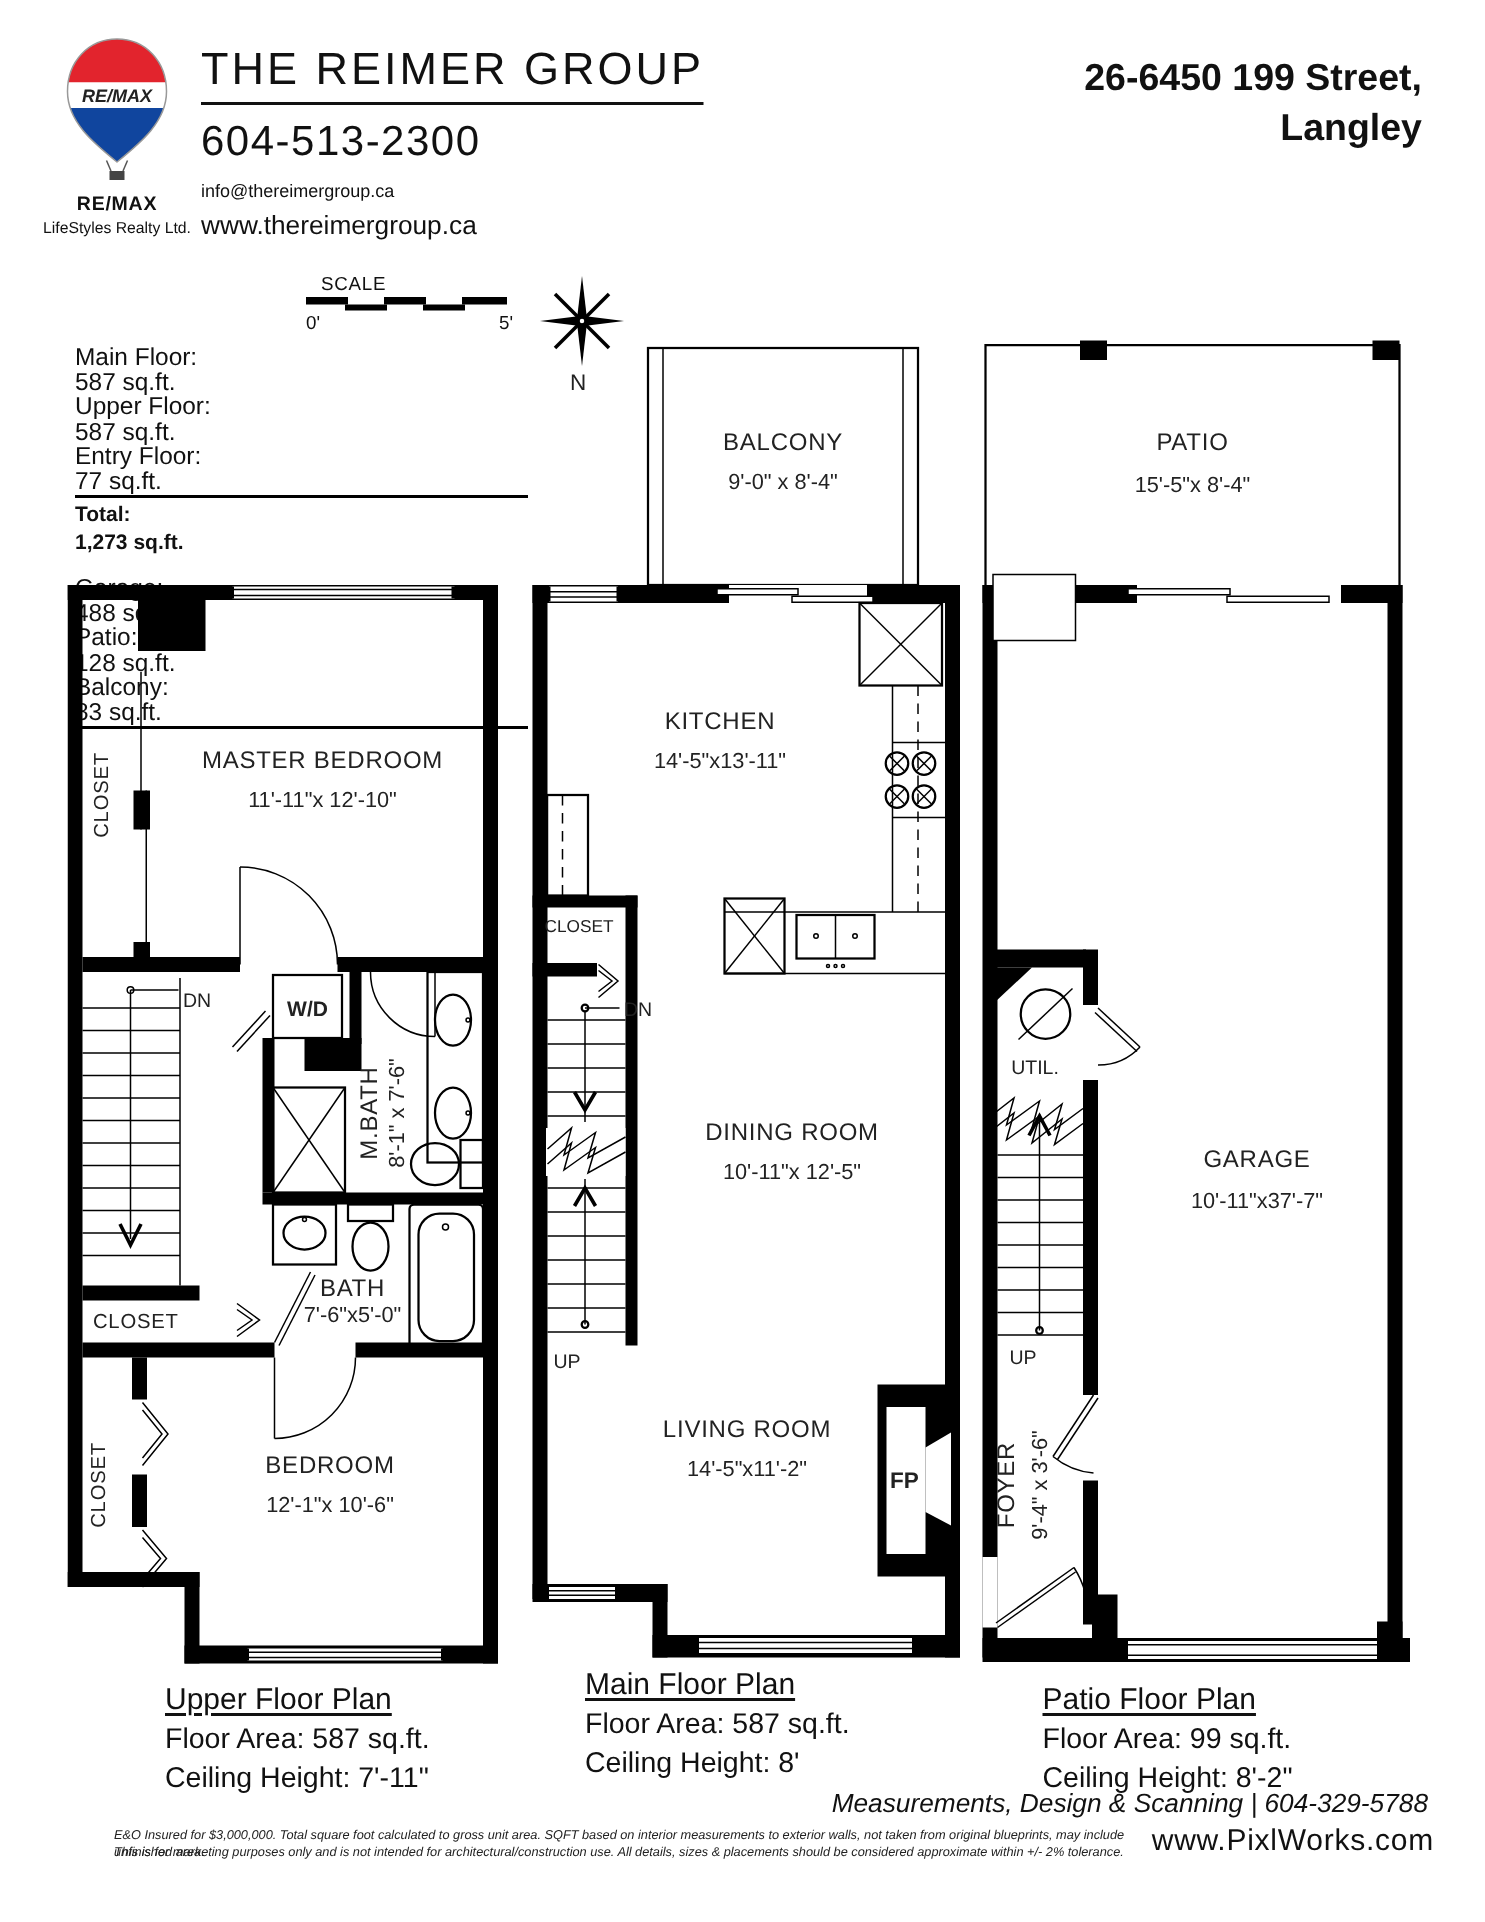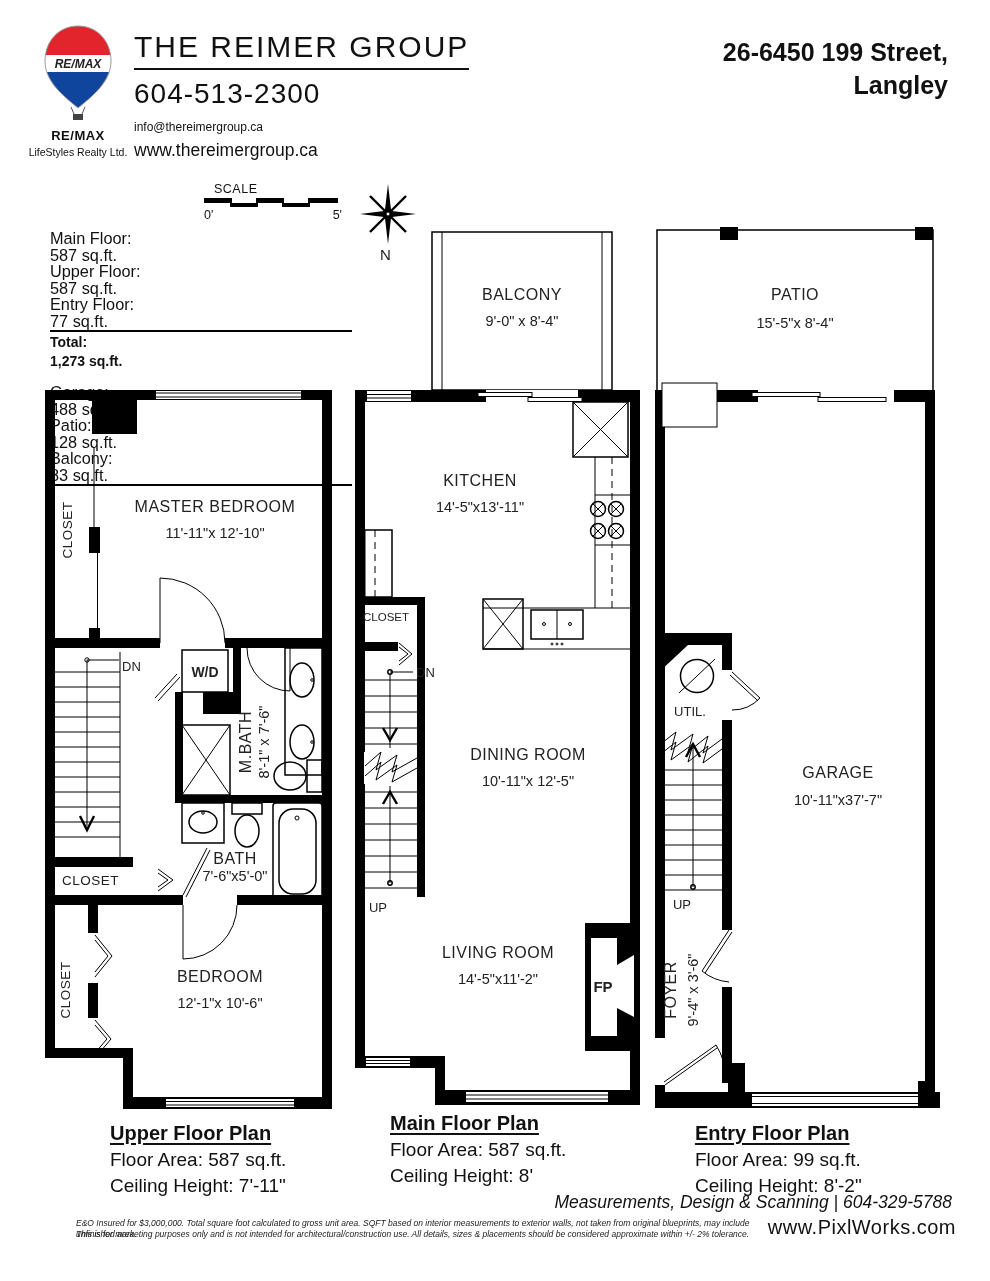--- a/index.html
+++ b/index.html
@@ -18,21 +18,21 @@
   
   .scale-label{font-size:12.5px;margin-left:10px;letter-spacing:.5px;}
   .scale-track{position:relative;height:9px;width:134px;margin-top:2px;}
   .sseg{position:absolute;height:4.5px;background:#000;}
   .scale-ends{display:flex;justify-content:space-between;width:138px;font-size:12.5px;margin-top:1px;}
   .sumrow{display:flex;justify-content:space-between;font-size:16.3px;line-height:16.5px;flex-direction:column;}
   .sumrow.b{font-weight:bold;font-size:14px;line-height:19px;}
   .sumdiv{border-top:2px solid #000;margin:1px 0;}
   .sumgap{height:13px;}
   
-  .plan-title{font-size:20px;font-weight:bold;text-decoration:underline;text-decoration-thickness:2px;text-underline-offset:3px;}
+  .plan-title{font-size:20px;font-weight:normal;text-decoration:underline;text-decoration-thickness:2px;text-underline-offset:3px;}
   .plan-line{font-size:19px;line-height:23px;margin-top:3px;}
   
   .services{font-size:17.5px;font-style:italic;}
   .fine{font-size:8.5px;font-style:italic;line-height:10.5px;color:#222;}
   .pixl{font-size:20px;letter-spacing:.5px;text-align:right;}
   
   svg text{font-family:"Liberation Sans","DejaVu Sans",sans-serif;fill:#222;}
   .w{fill:#000;}
   .wo{fill:#fff;}
   .wf{fill:#fff;stroke:#000;stroke-width:1;}
@@ -503,21 +503,21 @@
     <span class="plan-title">Upper Floor Plan</span>
     <div class="plan-line">Floor Area: 587 sq.ft.</div>
     <div class="plan-line">Ceiling Height: 7'-11"</div>
   </div>
   <div class="abs" style="left:390px;top:1112px;">
     <span class="plan-title">Main Floor Plan</span>
     <div class="plan-line">Floor Area: 587 sq.ft.</div>
     <div class="plan-line">Ceiling Height: 8'</div>
   </div>
   <div class="abs" style="left:695px;top:1122px;">
-    <span class="plan-title">Entry Floor Plan</span>
+    <span class="plan-title">Patio Floor Plan</span>
     <div class="plan-line">Floor Area: 99 sq.ft.</div>
     <div class="plan-line">Ceiling Height: 8'-2"</div>
   </div>
 
   <div class="abs services" style="right:38px;top:1192px;">Measurements, Design &amp; Scanning | 604-329-5788</div>
   <div class="abs fine" style="left:76px;top:1218px;width:710px;">E&amp;O Insured for $3,000,000.  Total square foot calculated to gross unit area. SQFT based on interior measurements to exterior walls, not taken from original blueprints, may include unfinished area.</div>
   <div class="abs fine" style="left:76px;top:1229px;width:710px;">This is for marketing purposes only and is not intended for architectural/construction use.  All details, sizes &amp; placements should be considered approximate within +/- 2%  tolerance.</div>
   <div class="abs pixl" style="right:34px;top:1216px;">www.PixlWorks.com</div>
 
 </div>

